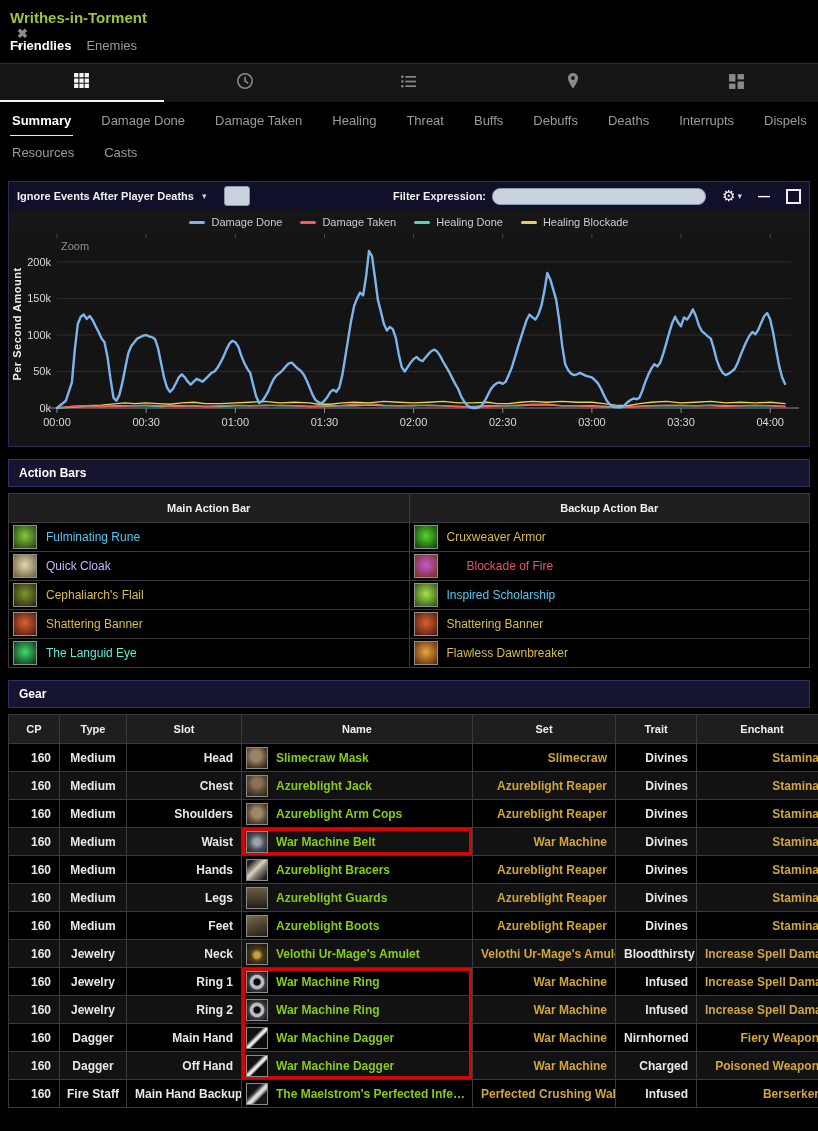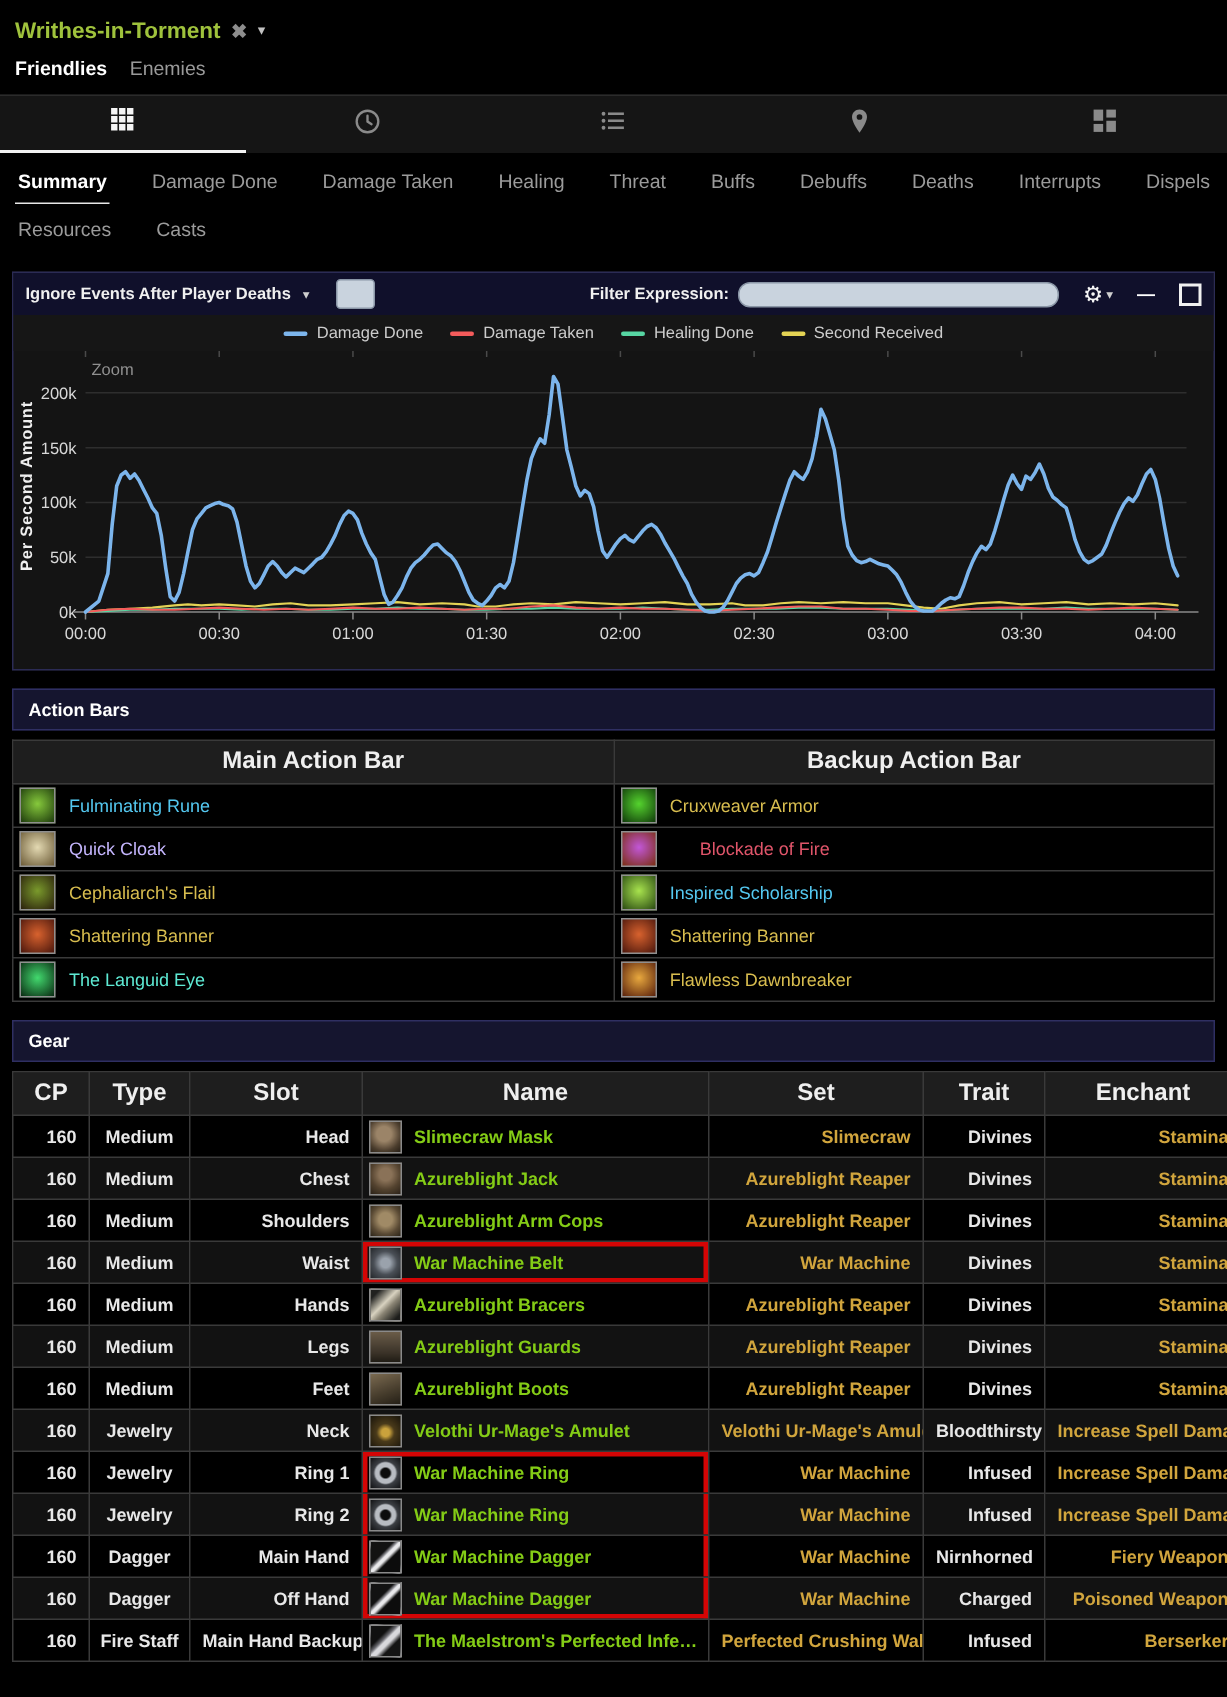--- a/index.html
+++ b/index.html
@@ -1,19 +1,19 @@
 <!DOCTYPE html>
 <html><head>
 <meta charset="utf-8">
 <style>
   html,body{margin:0;padding:0;background:#000;}
   body{width:818px;height:1131px;font-family:"Liberation Sans",sans-serif;color:#ddd;overflow:hidden;position:relative;}
   
   .masthead{padding:9px 10px 0 10px;background:#000;}
-  .title-row{display:flex;align-items:center;height:22px;}
+  .title-row{display:flex;align-items:flex-start;height:22px;flex-direction:column;}
   .report-title{color:#9fc23c;font-weight:bold;font-size:15px;}
   .skull{color:#8d8d8d;font-size:13px;margin-left:7px;font-weight:bold;}
   .caret{color:#c2c2c2;font-size:10px;margin-left:7px;}
   .fight-tabs{display:flex;gap:15px;margin-top:7px;padding-bottom:10px;}
   .fight-tab{font-size:13px;color:#9a9a9a;cursor:pointer;}
   .fight-tab.active{color:#fff;font-weight:bold;}
   
   .view-toolbar{display:flex;height:38px;background:#151515;border-top:1px solid #2b2b2b;}
   .view-tab{flex:1;display:flex;align-items:center;justify-content:center;box-sizing:border-box;cursor:pointer;}
   .view-tab.active{border-bottom:2px solid #f2f2f2;}
@@ -38,21 +38,21 @@
   .legend-item{display:flex;align-items:center;gap:6px;cursor:pointer;}
   .legend-swatch{width:16px;height:3px;border-radius:2px;}
   .legend-label{font-size:11px;color:#cccccc;}
   
   .section{margin:12px 8px 0 8px;}
   .section-header{height:26px;line-height:26px;background:#15152f;border:1px solid #2f2f62;color:#fff;font-size:12px;font-weight:bold;padding-left:10px;}
   .section-table{margin-top:6px;}
   table{width:100%;border-collapse:collapse;background:#000;table-layout:fixed;}
   table,th,td{border:1px solid #3a3a3a;}
   table{border:1px solid #585858;}
-  th{background:#1e1e1e;color:#efefef;font-size:16px;font-weight:bold;height:26px;text-align:center;}
+  th{background:#1e1e1e;color:#efefef;font-size:11px;font-weight:bold;height:26px;text-align:center;}
   td{font-size:12px;font-weight:bold;height:27px;padding:0 8px;color:#e8e8e8;white-space:nowrap;overflow:hidden;}
   tr.even td{background:#121212;}
   
   .ab-row td{height:28px;padding:0 4px;}
   .ability{display:flex;align-items:center;gap:9px;}
   .ability-icon{width:24px;height:24px;border:1px solid #8f8f8f;box-sizing:border-box;flex:0 0 auto;}
   .ability-name{font-size:12px;font-weight:normal;cursor:pointer;}
   
   td.cp,td.slot,td.set,td.trait,td.enchant{text-align:right;}
   td.type{text-align:center;padding:0 2px;}
@@ -174,21 +174,21 @@
       <span class="legend-item">
         <span class="legend-swatch" style="background: rgb(244, 91, 91);"></span>
         <span class="legend-label">Damage Taken</span>
       </span>
       <span class="legend-item">
         <span class="legend-swatch" style="background: rgb(87, 214, 163);"></span>
         <span class="legend-label">Healing Done</span>
       </span>
       <span class="legend-item">
         <span class="legend-swatch" style="background: rgb(228, 211, 84);"></span>
-        <span class="legend-label">Second Received</span>
+        <span class="legend-label">Healing Blockade</span>
       </span>
     </div>
   <div id="chart-holder">
       <svg width="800" height="212" style="display: block; margin: 0px auto;">
         <text x="42" y="178" fill="#d8d8d8" font-size="11" text-anchor="end" font-family="Liberation Sans, sans-serif">0k</text>
         <line x1="48" x2="782" y1="137.47826086956522" y2="137.47826086956522" stroke="#2e2e2e" stroke-width="1"></line>
         <text x="42" y="141.47826086956522" fill="#d8d8d8" font-size="11" text-anchor="end" font-family="Liberation Sans, sans-serif">50k</text>
         <line x1="48" x2="782" y1="100.95652173913044" y2="100.95652173913044" stroke="#2e2e2e" stroke-width="1"></line>
         <text x="42" y="104.95652173913044" fill="#d8d8d8" font-size="11" text-anchor="end" font-family="Liberation Sans, sans-serif">100k</text>
         <line x1="48" x2="782" y1="64.43478260869566" y2="64.43478260869566" stroke="#2e2e2e" stroke-width="1"></line>

